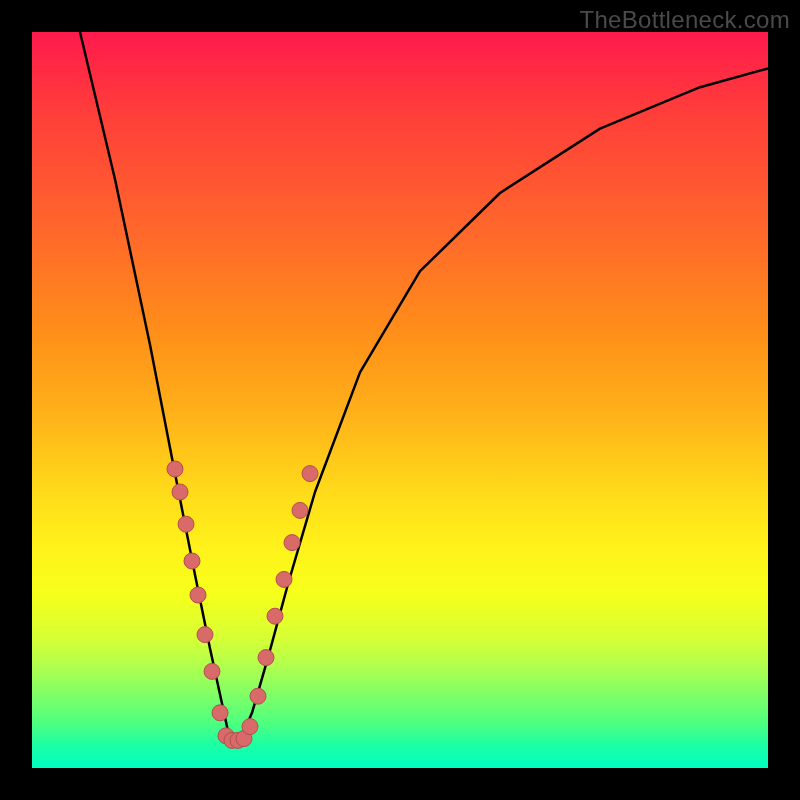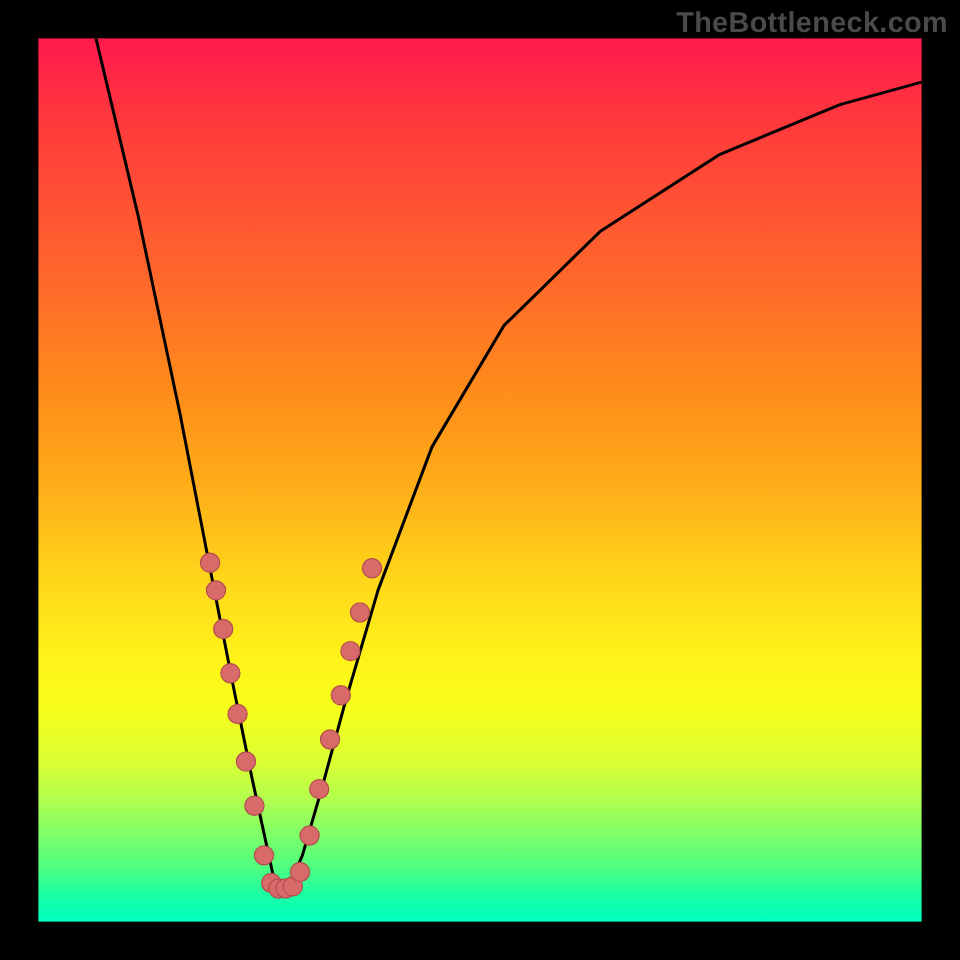--- a/index.html
+++ b/index.html
@@ -40,21 +40,21 @@
       #1affa6 97%,
       #00ffbf 100%
     );
   }
   .watermark {
     position: absolute;
     top: 6px;
     right: 10px;
     color: #4a4a4a;
     font-size: 24px;
-    font-weight: 700;
+    font-weight: 400;
     letter-spacing: 0.3px;
     user-select: none;
   }
   svg.curve {
     position: absolute;
     left: 0;
     top: 0;
   }
 </style>
 </head>

